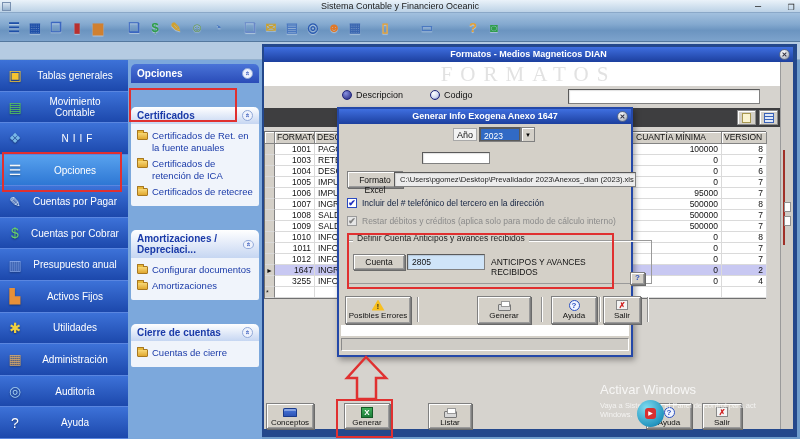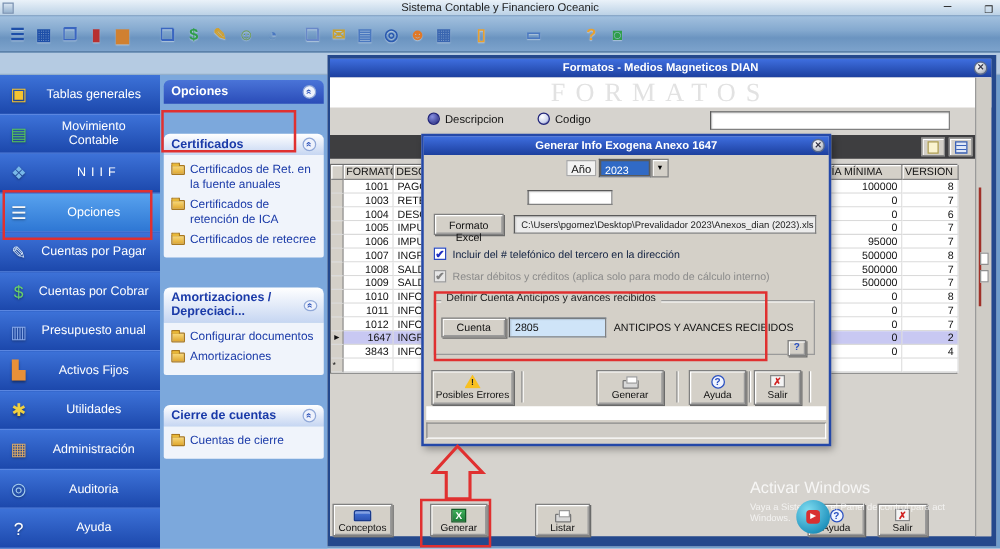--- a/index.html
+++ b/index.html
@@ -107,34 +107,34 @@
   .ic-printer { width:13px; height:7px; background:#d8d8d8; border:1px solid #777; border-radius:1px; position:relative; margin-top:4px; }
   .ic-printer::before { content:""; position:absolute; left:2px; top:-4px; width:7px; height:4px; background:#fff; border:1px solid #999; }
   .ic-help { width:11px; height:11px; border-radius:50%; border:1px solid #2a50c0; color:#2a50c0;
     background:#f0f4ff; font-size:8px; font-weight:bold; line-height:10px; }
   .ic-exit { width:12px; height:10px; background:#f4f4f4; border:1px solid #888; color:#d02020; font-size:8px; font-weight:bold; line-height:9px; }
   .ic-warn { width:13px; height:11px; background:#f8c020; clip-path:polygon(50% 0,100% 100%,0 100%);
     color:#222; font-size:7px; font-weight:bold; line-height:13px; text-align:center; }
   .btn-salir .lbl::first-letter { text-decoration:underline; }
 
   
-  .dialog { position:absolute; left:337px; top:107px; width:328px; height:250px; background:#d4d0c8;
+  .dialog { position:absolute; left:337px; top:107px; width:296px; height:250px; background:#d4d0c8;
     border:2px solid #2448a8; box-shadow:2px 3px 6px rgba(0,0,0,.35); z-index:20; }
   .dlg-inner { position:relative; width:100%; height:100%; }
   .dlg-label { position:absolute; font-size:8.5px; color:#111; }
   .ano-label { left:114px; top:19px; width:24px; height:13px; background:#f2f2f2; border:1px solid #a8a8a8;
     text-align:center; line-height:12px; font-size:9px; }
   .ano-combo { position:absolute; left:140px; top:18px; width:42px; height:15px; }
   .ano-value { display:block; width:100%; height:100%; background:#316ac5; color:#fff; font-size:8.5px;
     line-height:14px; padding-left:3px; border:1px solid #5a5a5a; }
   .ano-arrow { position:absolute; left:182px; top:18px; width:14px; height:15px; background:#d4d0c8;
     border:1px solid #808080; box-shadow:inset 1px 1px 0 #fff; font-size:6px; line-height:14px; text-align:center; cursor:pointer; }
   .empty-field { position:absolute; left:83px; top:43px; width:68px; height:12px; }
   .excel-btn { left:8px; top:62px; width:56px; height:17px; font-size:8.5px; padding-top:3px; }
-  .path-field { position:absolute; left:72px; top:63px; width:242px; height:15px; background:#ececec;
+  .path-field { position:absolute; left:55px; top:63px; width:242px; height:15px; background:#ececec;
     font-size:7.6px; line-height:14px; padding-left:5px; white-space:nowrap; overflow:hidden; color:#222; }
   .chk-row { position:absolute; display:flex; gap:5px; align-items:center; font-size:8.5px; color:#102040; }
   .chk { width:10px; height:10px; background:#fff; border:1px solid #2a4ac0; color:#2030c0;
     font-size:9px; line-height:9px; text-align:center; font-weight:bold; }
   .chk.dis { border-color:#9a9a9a; background:#e6e6e6; color:#808080; }
   .chk-row.dis-text { color:#8a8a8a; }
   .groupbox { position:absolute; left:8px; top:131px; width:305px; height:44px; border:1px solid #9a9a9a;
     box-shadow:inset 1px 1px 0 #fff; }
   .grouplegend { position:absolute; left:14px; top:124px; background:#d4d0c8; padding:0 4px; font-size:8.5px; color:#222; }
   .cuenta-btn { left:14px; top:145px; width:52px; height:16px; font-size:8.5px; padding-top:2px; }
@@ -431,21 +431,21 @@
             </div>
             <div class="grid-r sel-row">
               <div class="c-marker">►</div>
               <div class="c-formato c-num">1647</div>
               <div class="c-desc">INGR</div>
               <div class="c-num">0</div>
               <div class="c-num">2</div>
             </div>
             <div class="grid-r">
               <div class="c-marker"></div>
-              <div class="c-formato c-num">3843</div>
+              <div class="c-formato c-num">3255</div>
               <div class="c-desc">INFOR</div>
               <div class="c-num">0</div>
               <div class="c-num">4</div>
             </div>
             <div class="grid-r">
               <div class="c-marker">*</div>
               <div class=""></div>
               <div class=""></div>
               <div class=""></div>
               <div class=""></div>

